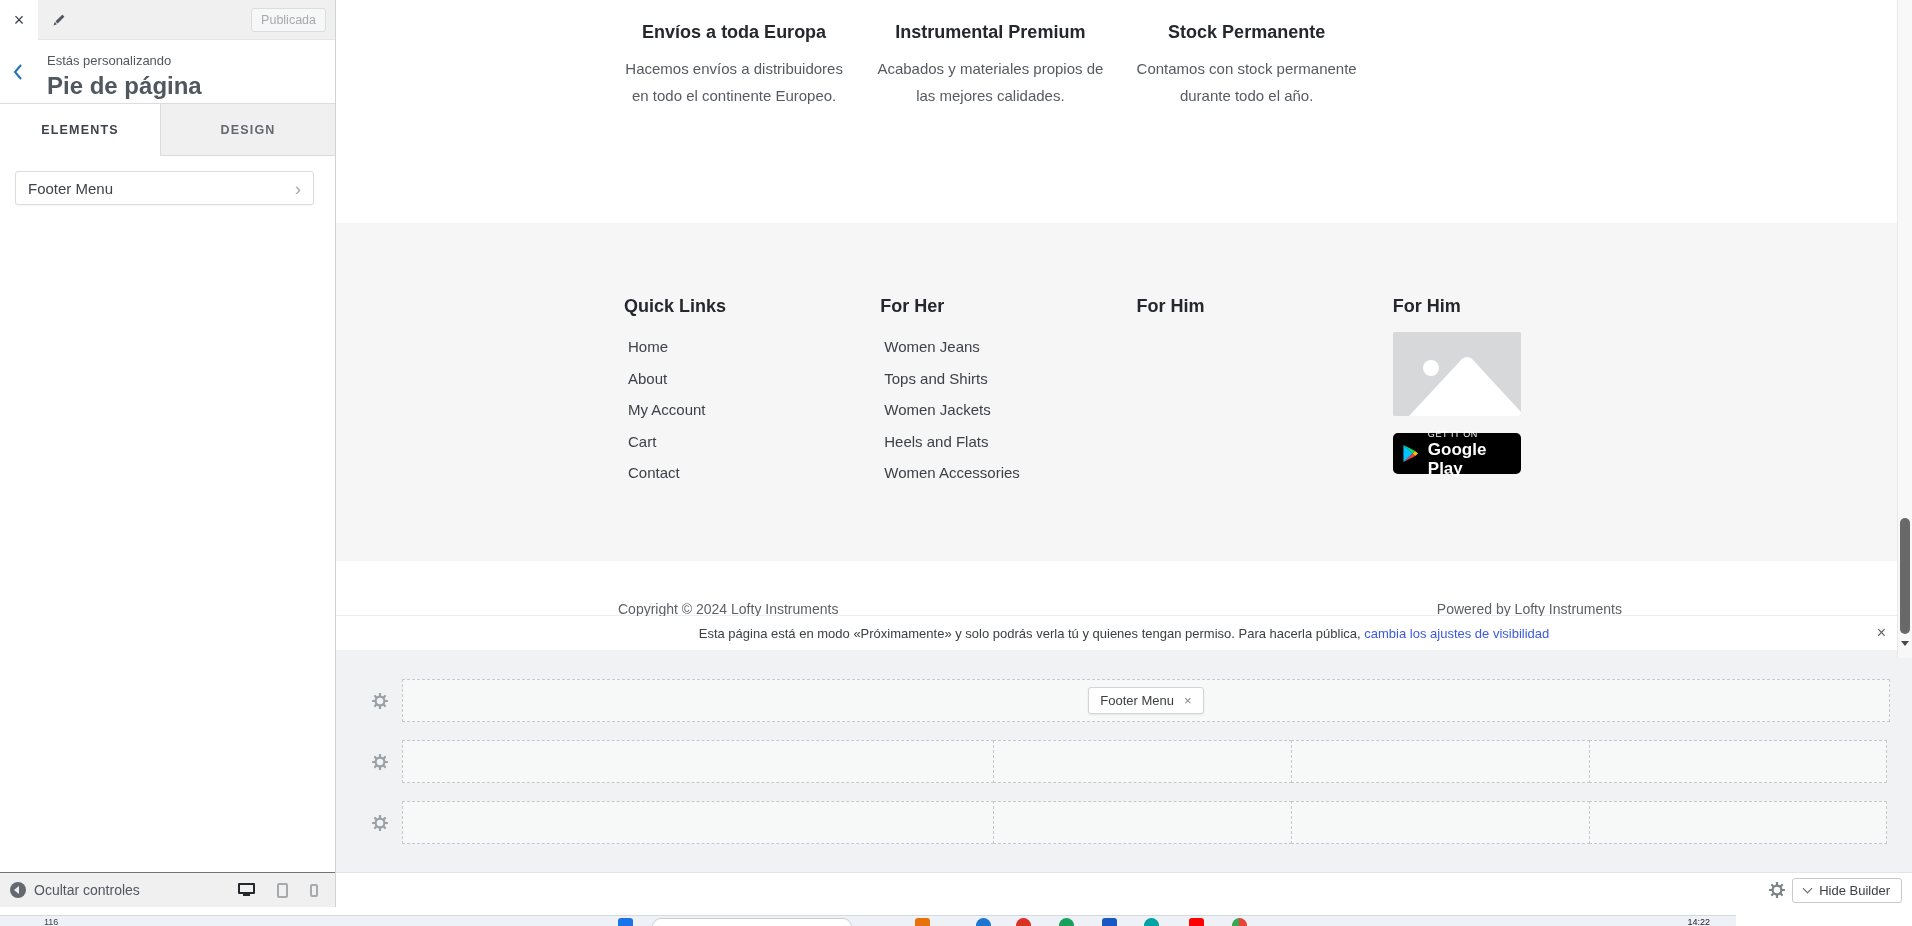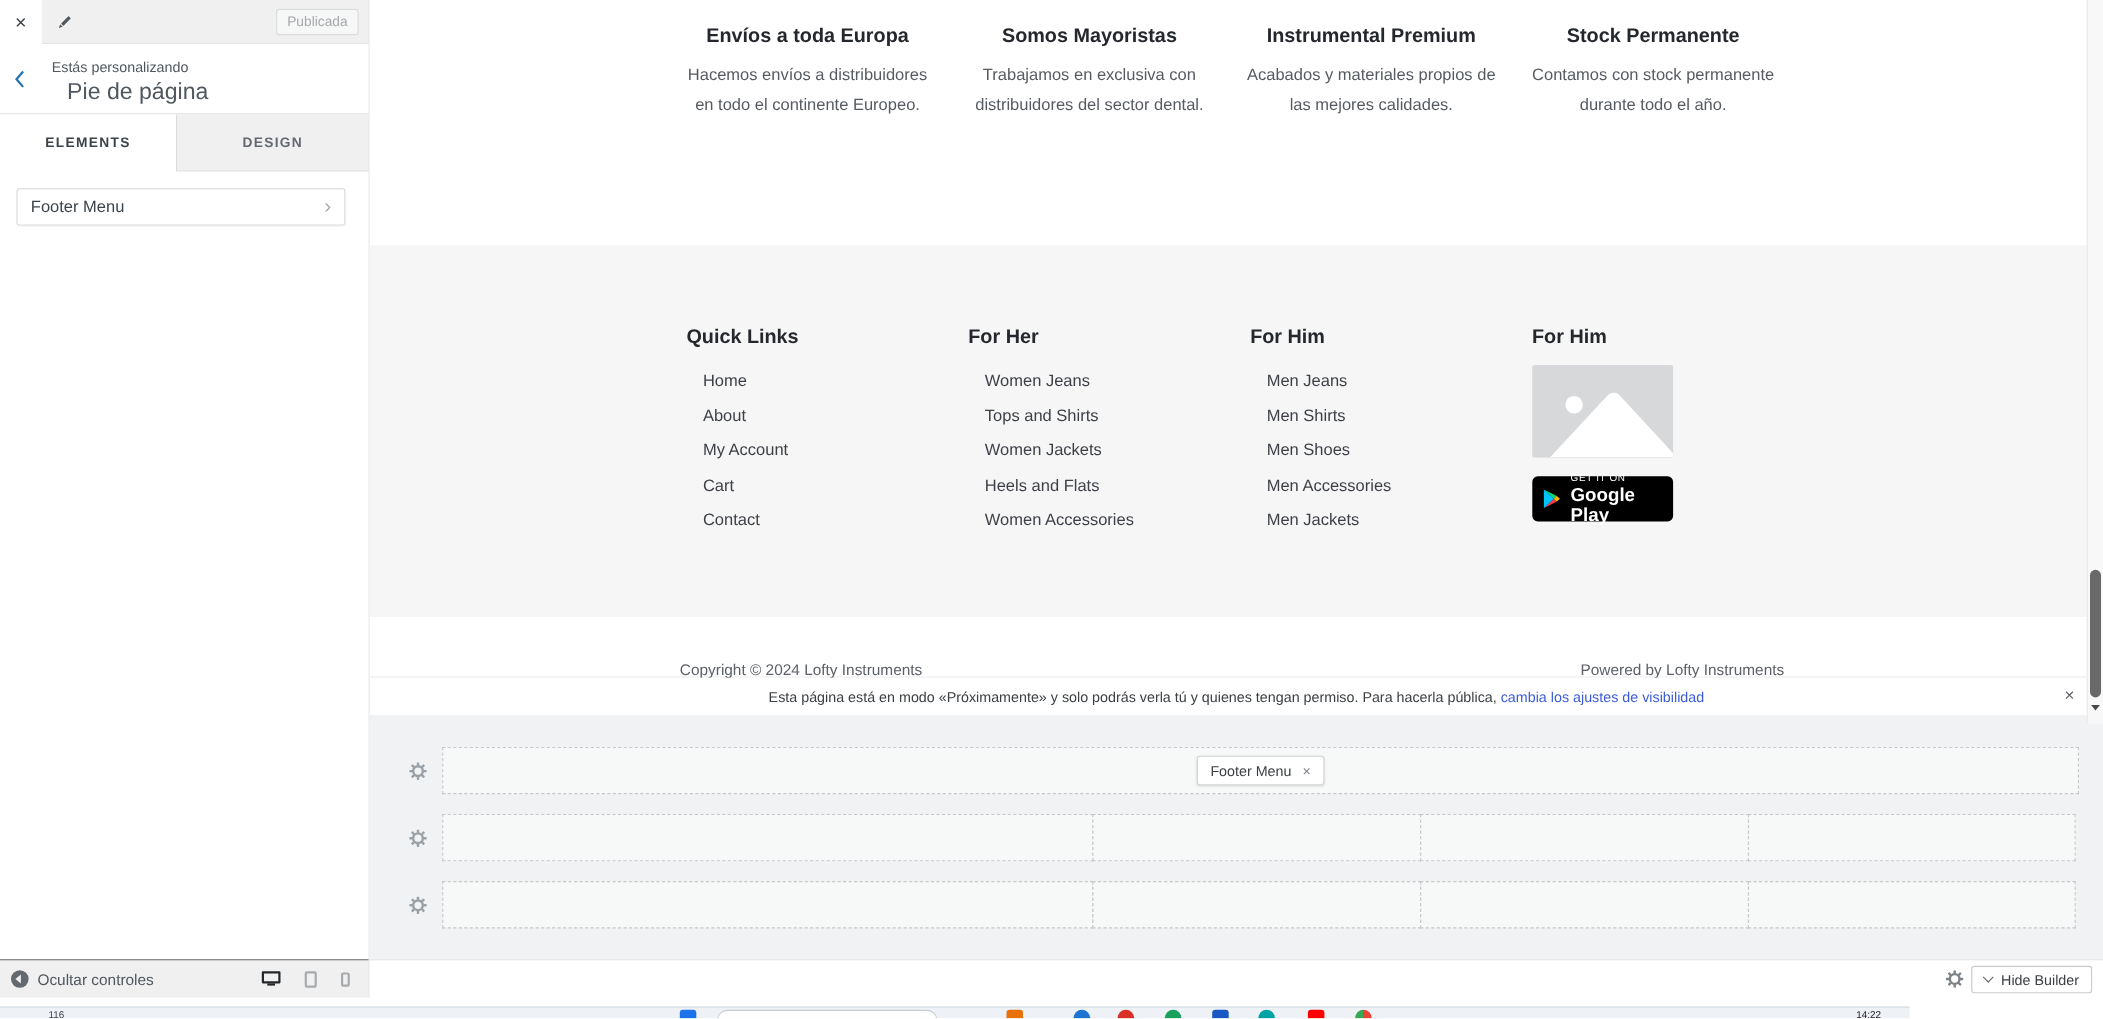--- a/index.html
+++ b/index.html
@@ -8,21 +8,21 @@
 
   
   .sidebar{position:absolute;left:0;top:0;width:336px;height:907px;background:#fff;border-right:1px solid #d0d3d6;}
   .cz-topbar{position:absolute;left:0;top:0;right:0;height:40px;background:#f0f0f1;border-bottom:1px solid #e3e5e8;}
   .close-btn{position:absolute;left:0;top:0;width:38px;height:40px;background:#fff;border:none;font-size:18px;color:#3c434a;cursor:pointer;line-height:40px;text-align:center;padding:0;}
   .pencil-btn{position:absolute;left:44px;top:6px;width:28px;height:28px;background:none;border:none;cursor:pointer;padding:0;display:flex;align-items:center;justify-content:center;}
   .publish-btn{position:absolute;right:9px;top:8px;height:24px;padding:0 9px;background:#f6f7f7;border:1px solid #dcdcde;border-radius:3px;color:#a7aaad;font-size:12.5px;cursor:pointer;}
   .cz-header{position:absolute;left:0;top:40px;right:0;height:64px;background:#fff;border-bottom:1px solid #dcdcde;}
   .back-btn{position:absolute;left:0;top:0;width:36px;height:64px;background:none;border:none;cursor:pointer;display:flex;align-items:center;justify-content:center;padding:0;}
   .customizing{position:absolute;left:47px;top:13px;font-size:13px;color:#50575e;}
-  .panel-title{position:absolute;left:61px;top:32px;font-size:21px;color:#50575e;font-weight:400;}
+  .panel-title{position:absolute;left:47px;top:32px;font-size:24px;color:#50575e;font-weight:700;}
   .cz-tabs{position:absolute;top:104px;left:0;right:0;height:52px;display:flex;}
   .tab{display:flex;align-items:center;justify-content:center;font-size:12.5px;letter-spacing:1.2px;font-weight:600;cursor:pointer;}
   .tab-elements{flex:0 0 160px;background:#fff;color:#3c434a;}
   .tab-design{flex:1;background:#f0f0f1;border-left:1px solid #dcdcde;border-bottom:1px solid #dcdcde;color:#646970;}
   .cz-content{position:absolute;top:156px;left:0;right:0;bottom:35px;background:#fff;}
   .cz-item{position:absolute;left:15px;top:15px;width:299px;height:34px;background:#fff;border:1px solid #dcdcde;border-radius:3px;display:flex;align-items:center;justify-content:space-between;padding:0 12px;font-size:15px;color:#3c434a;cursor:pointer;box-shadow:0 1px 1px rgba(0,0,0,.04);}
   .cz-item-chevron{color:#a7aaad;font-size:19px;line-height:1;}
   .cz-bottombar{position:absolute;left:0;bottom:0;right:0;height:35px;background:#f0f0f1;border-top:1px solid #737373;display:flex;align-items:center;justify-content:space-between;padding-left:10px;}
   .hide-controls{display:flex;align-items:center;gap:8px;background:none;border:none;font-size:14px;color:#50575e;cursor:pointer;padding:0;}
   .hc-icon{width:16px;height:16px;border-radius:50%;background:#646970;position:relative;display:inline-block;}
@@ -41,21 +41,21 @@
   .features-inner{position:absolute;left:270px;top:0;width:1025px;display:flex;}
   .feature{width:25%;text-align:center;padding:0 10px;}
   .feature h3{margin:22px 0 0;font-size:18px;line-height:21px;color:#24272c;font-weight:700;}
   .f-line{font-size:15px;line-height:27px;color:#565b61;white-space:nowrap;}
   .f-body{margin-top:12px;}
 
   .site-footer{position:absolute;top:223px;left:0;right:0;height:338px;background:#f6f6f6;}
   .fcols{position:absolute;left:288px;top:72px;width:1025px;display:flex;}
   .fcol{width:25%;}
   .fcol h4{margin:0;font-size:18px;line-height:22px;color:#24272c;font-weight:700;}
-  .fcol ul{list-style:none;margin:21px 15px 0;padding:0;}
+  .fcol ul{list-style:none;margin:21px 4px 0;padding:0;}
   .fcol li{margin:0 0 14px;font-size:15px;line-height:17.5px;}
   .fcol li a{color:#3d4147;text-decoration:none;cursor:pointer;}
   .img-placeholder{margin-top:15px;width:128px;height:84px;border-radius:2px;overflow:hidden;background:#d6d8da;}
   .gp-badge{margin-top:17px;width:128px;height:41px;background:#000;border-radius:5px;display:flex;align-items:center;padding:0 10px;gap:9px;cursor:pointer;}
   .gp-l1{font-size:9px;letter-spacing:.6px;color:#fff;line-height:10px;}
   .gp-l2{font-size:17px;color:#fff;font-weight:600;line-height:19px;margin-top:1px;}
 
   .copyright{position:absolute;top:561px;left:0;right:0;height:55px;background:#fff;}
   .cp-left{position:absolute;left:282px;top:40px;font-size:14px;color:#5c6167;}
   .cp-right{position:absolute;right:290px;top:40px;font-size:14px;color:#5c6167;}
@@ -158,27 +158,20 @@
     <section class="features">
       <div class="features-inner">
         <div class="feature">
           <h3>Envíos a toda Europa</h3>
           <div class="f-body">
               <div class="f-line">Hacemos envíos a distribuidores</div>
               <div class="f-line">en todo el continente Europeo.</div>
             </div>
         </div>
         <div class="feature">
-          <h3>Somos Mayoristas</h3>
-          <div class="f-body">
-              <div class="f-line">Trabajamos en exclusiva con</div>
-              <div class="f-line">distribuidores del sector dental.</div>
-            </div>
-        </div>
-        <div class="feature">
           <h3>Instrumental Premium</h3>
           <div class="f-body">
               <div class="f-line">Acabados y materiales propios de</div>
               <div class="f-line">las mejores calidades.</div>
             </div>
         </div>
         <div class="feature">
           <h3>Stock Permanente</h3>
           <div class="f-body">
               <div class="f-line">Contamos con stock permanente</div>
@@ -205,27 +198,20 @@
           <ul>
             <li><a href="#">Women Jeans</a></li>
             <li><a href="#">Tops and Shirts</a></li>
             <li><a href="#">Women Jackets</a></li>
             <li><a href="#">Heels and Flats</a></li>
             <li><a href="#">Women Accessories</a></li>
           </ul>
         </div>
         <div class="fcol">
           <h4>For Him</h4>
-          <ul>
-            <li><a href="#">Men Jeans</a></li>
-            <li><a href="#">Men Shirts</a></li>
-            <li><a href="#">Men Shoes</a></li>
-            <li><a href="#">Men Accessories</a></li>
-            <li><a href="#">Men Jackets</a></li>
-          </ul>
         </div>
         <div class="fcol">
           <h4>For Him</h4>
           <div class="img-placeholder">
             <svg width="128" height="84" viewBox="0 0 128 84">
               <rect width="128" height="84" fill="#d6d8da"></rect>
               <circle cx="38" cy="36" r="8" fill="#ffffff"></circle>
               <path d="M16 84 L68 28 C71 24 77 24 80 28 L128 80 L128 84 Z" fill="#ffffff"></path>
             </svg>
           </div>

